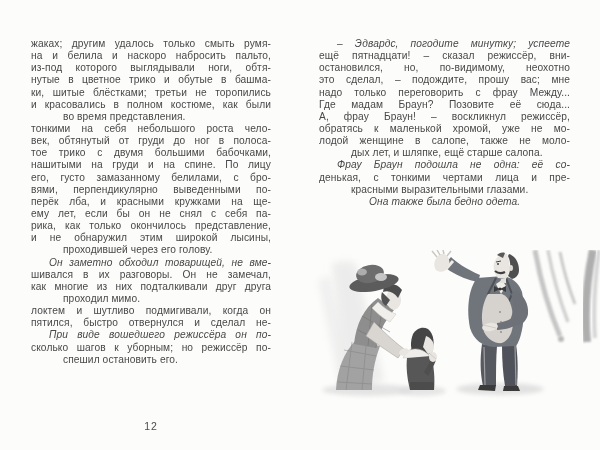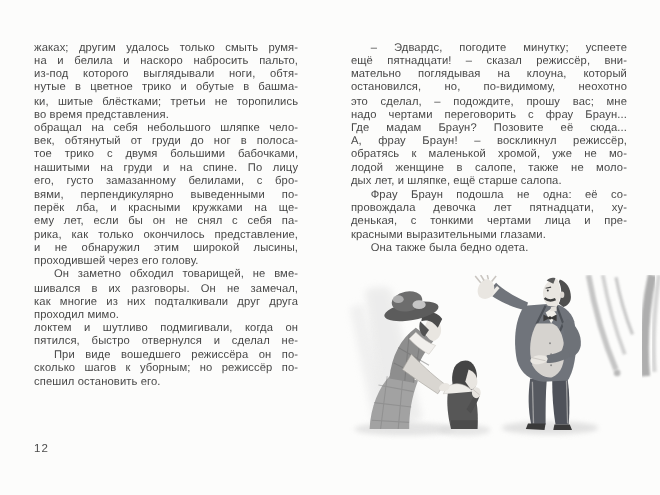--- a/index.html
+++ b/index.html
@@ -10,41 +10,42 @@
     padding-left:16px;
   }
   .textcol{position:absolute;top:38px;color:#484848;}
   #col-left{left:31px;width:240px;}
   #col-right{left:319px;width:251px;}
   .line{
     font-size:10.2px;line-height:12.15px;height:12.15px;overflow:hidden;
     text-align:justify;text-align-last:justify;
     letter-spacing:0.1px;white-space:normal;
   }
-  .line.last{text-align-last:left;}
-  .line.indent{text-indent:18px;}
+  .line.last{text-align-last:left;margin-left:32px;}
+  .line.indent{text-indent:18px;font-style:italic;}
   .pagenum{
-    position:absolute;left:31px;top:402px;width:240px;
-    font-size:10.5px;color:#4c4c4c;letter-spacing:1px;
+    position:absolute;left:31px;top:420px;width:240px;
+    text-align:center;font-size:10.5px;color:#4c4c4c;letter-spacing:1px;
   }
   .illo{position:absolute;left:310px;top:250px;width:290px;height:150px;}
 </style>
 </head>
 <body>
 
 <div class="screen">
 
   <div class="textcol" id="col-left">
       <div class="line">жаках; другим удалось только смыть румя-</div>
       <div class="line">на и белила и наскоро набросить пальто,</div>
       <div class="line">из-под которого выглядывали ноги, обтя-</div>
       <div class="line">нутые в цветное трико и обутые в башма-</div>
       <div class="line">ки, шитые блёстками; третьи не торопились</div>
+      <div class="line">и красовались в полном костюме, как были</div>
       <div class="line last">во время представления.</div>
-      <div class="line">обращал на себя небольшого шляпке чело-</div>
+      <div class="line">тонкими на себя небольшого роста чело-</div>
       <div class="line">век, обтянутый от груди до ног в полоса-</div>
       <div class="line">тое трико с двумя большими бабочками,</div>
       <div class="line">нашитыми на груди и на спине. По лицу</div>
       <div class="line">его, густо замазанному белилами, с бро-</div>
       <div class="line">вями, перпендикулярно выведенными по-</div>
       <div class="line">перёк лба, и красными кружками на ще-</div>
       <div class="line">ему лет, если бы он не снял с себя па-</div>
       <div class="line">рика, как только окончилось представление,</div>
       <div class="line">и не обнаружил этим широкой лысины,</div>
       <div class="line last">проходившей через его голову.</div>
@@ -55,31 +56,29 @@
       <div class="line">локтем и шутливо подмигивали, когда он</div>
       <div class="line">пятился, быстро отвернулся и сделал не-</div>
       <div class="line indent">При виде вошедшего режиссёра он по-</div>
       <div class="line">сколько шагов к уборным; но режиссёр по-</div>
       <div class="line last">спешил остановить его.</div>
     </div>
 
   <div class="textcol" id="col-right">
       <div class="line indent">– Эдвардс, погодите минутку; успеете</div>
       <div class="line">ещё пятнадцати! – сказал режиссёр, вни-</div>
-      <div class="line">мательно поглядывая на клоуна, который</div>
       <div class="line">остановился, но, по-видимому, неохотно</div>
       <div class="line">это сделал, – подождите, прошу вас; мне</div>
-      <div class="line">надо чертами переговорить с фрау Браун...</div>
+      <div class="line">надо только переговорить с фрау Между...</div>
       <div class="line">Где мадам Браун? Позовите её сюда...</div>
       <div class="line">А, фрау Браун! – воскликнул режиссёр,</div>
       <div class="line">обратясь к маленькой хромой, уже не мо-</div>
       <div class="line">лодой женщине в салопе, также не моло-</div>
       <div class="line last">дых лет, и шляпке, ещё старше салопа.</div>
       <div class="line indent">Фрау Браун подошла не одна: её со-</div>
-      <div class="line">провождала девочка лет пятнадцати, ху-</div>
       <div class="line">денькая, с тонкими чертами лица и пре-</div>
       <div class="line last">красными выразительными глазами.</div>
       <div class="line indent last">Она также была бедно одета.</div>
     </div>
 
   <div class="pagenum">12</div>
 
   <svg class="illo" viewBox="0 0 290 150" xmlns="http://www.w3.org/2000/svg">
     <defs>
       <filter id="b1" x="-30%" y="-30%" width="160%" height="160%">

